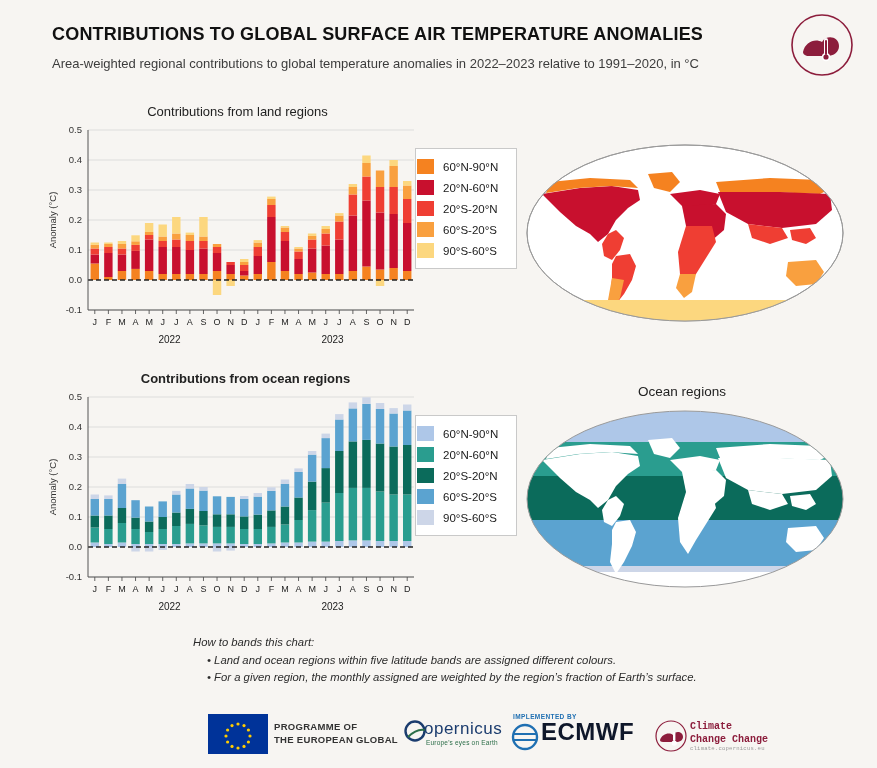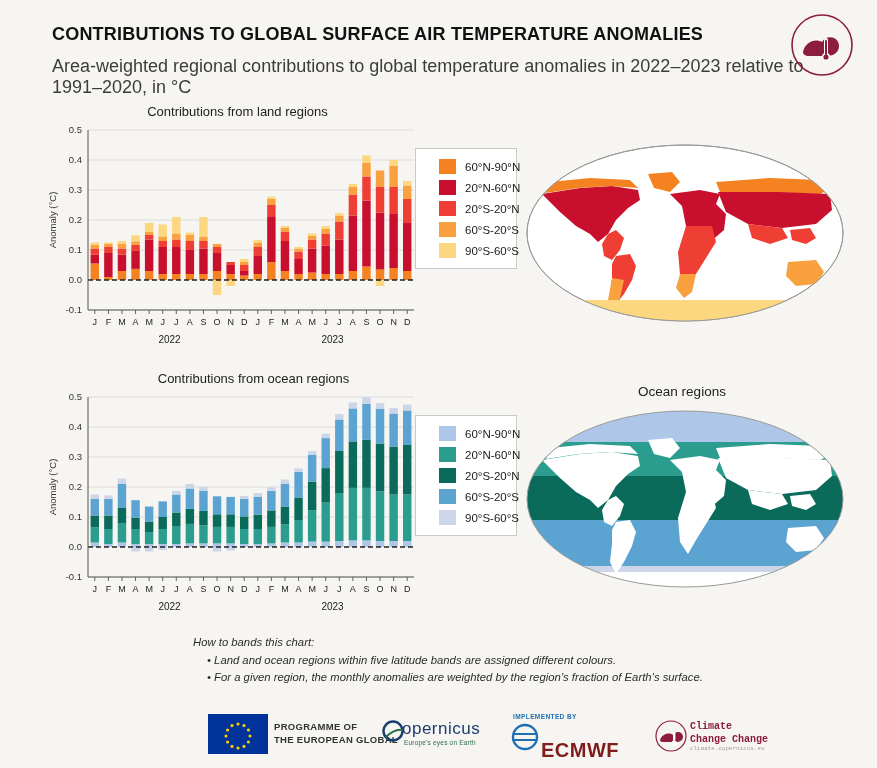--- a/index.html
+++ b/index.html
@@ -29,21 +29,21 @@
   }
   .title {
     font-size: 18px;
     font-weight: bold;
     letter-spacing: 0.2px;
     color: #111;
     margin: 0;
     text-transform: uppercase;
   }
   .subtitle {
-    font-size: 18px;
+    font-size: 13px;
     color: #3c3c3c;
     margin-top: 11px;
   }
   .logo-c3s-top {
     position: absolute;
     right: 22px;
     top: 12px;
     width: 66px;
     height: 66px;
   }
@@ -58,21 +58,21 @@
   }
   .tick-label {
     font-size: 9.5px;
     fill: #333;
   }
   
   .legend {
     position: absolute;
     background: #ffffff;
     border: 1px solid #c9c9c9;
-    padding: 7px 10px 7px 23px;
+    padding: 7px 10px 7px 1px;
     box-sizing: border-box;
   }
   .legend-row {
     display: flex;
     align-items: center;
     height: 21px;
   }
   .legend-swatch {
     width: 17px;
     height: 15px;
@@ -127,21 +127,21 @@
     left: 254px;
     top: 16px;
     font-size: 9.5px;
     font-weight: bold;
     color: #333;
     line-height: 1.35;
     letter-spacing: 0.3px;
   }
   .copernicus {
     position: absolute;
-    left: 362px;
+    left: 384px;
     top: 12px;
     width: 130px;
     height: 36px;
   }
   .cop-word {
     position: absolute;
     left: 20px;
     top: 2px;
     font-size: 17px;
     color: #1b3c6e;
@@ -167,24 +167,24 @@
     left: 4px;
     top: 0;
     font-size: 6.5px;
     font-weight: bold;
     color: #1f6fb2;
     letter-spacing: 0.4px;
   }
   .ecmwf-word {
     position: absolute;
     left: 32px;
-    top: 26px;
-    font-size: 20px;
+    top: 5px;
+    font-size: 24px;
     font-weight: bold;
-    color: #7f1d1d;
+    color: #0f172a;
     letter-spacing: 0.5px;
   }
   .c3s-footer {
     position: absolute;
     left: 634px;
     top: 12px;
     width: 130px;
     height: 40px;
     font-family: Liberation Mono, monospace;
   }
@@ -471,21 +471,21 @@
         <path d="M270 92 L290 90 L296 100 L286 106 L272 102 Z" fill="#ef3e33"></path>
 
         <path d="M268 124 L296 122 L304 134 L296 146 L276 148 L266 138 Z" fill="#f9a03f"></path>
 
         <rect x="0" y="162" width="330" height="30" fill="#fcd77f"></rect>
       </g>
     </g>
     <ellipse cx="165" cy="95" rx="158" ry="88" fill="none" stroke="#9a9a9a" stroke-width="1"></ellipse>
   </svg>
 
-  <div class="panel-title" style="position:absolute; left:76px; top:371px; width:355px;">Contributions from ocean regions</div>
+  <div class="panel-title" style="position:absolute; left:68px; top:371px; width:355px;font-weight:bold;">Contributions from ocean regions</div>
 
   <svg id="ocean-chart" class="chart-wrap" style="left:42px; top:389px;" width="380" height="235" viewBox="0 0 380 235">
       <line x1="46" y1="188" x2="372" y2="188" stroke="#d7d7d7" stroke-width="0.8"></line>
       <text x="40" y="191.4" text-anchor="end" class="tick-label" font-size="9.5" fill="#333">-0.1</text>
       <text x="40" y="161.4" text-anchor="end" class="tick-label" font-size="9.5" fill="#333">0.0</text>
       <line x1="46" y1="128" x2="372" y2="128" stroke="#d7d7d7" stroke-width="0.8"></line>
       <text x="40" y="131.4" text-anchor="end" class="tick-label" font-size="9.5" fill="#333">0.1</text>
       <line x1="46" y1="97.99999999999999" x2="372" y2="97.99999999999999" stroke="#d7d7d7" stroke-width="0.8"></line>
       <text x="40" y="101.39999999999999" text-anchor="end" class="tick-label" font-size="9.5" fill="#333">0.2</text>
       <line x1="46" y1="67.99999999999999" x2="372" y2="67.99999999999999" stroke="#d7d7d7" stroke-width="0.8"></line>
@@ -724,21 +724,21 @@
         <path d="M268 124 L296 122 L304 134 L296 146 L276 148 L266 138 Z"></path>
         <rect x="0" y="168" width="330" height="24"></rect>
       </g>
     </g>
     <ellipse cx="165" cy="95" rx="158" ry="88" fill="none" stroke="#9a9a9a" stroke-width="1"></ellipse>
   </svg>
 
   <div class="notes">
     <div>How to bands this chart:</div>
     <div class="bullet">• Land and ocean regions within five latitude bands are assigned different colours.</div>
-    <div class="bullet">• For a given region, the monthly anomalies are weighted by the region’s fraction of Earth’s surface.</div>
+    <div class="bullet">• For a given region, the monthly assigned are weighted by the region’s fraction of Earth’s surface.</div>
   </div>
 
   <div class="footer">
     <div class="eu-flag">
       <svg width="60" height="40" viewBox="0 0 60 40">
         <rect width="60" height="40" fill="#003399"></rect>
         <g fill="#FFCC00">
           <circle cx="30" cy="10" r="1.6"></circle>
             <circle cx="36" cy="11.6" r="1.6"></circle>
           <circle cx="40.4" cy="16" r="1.6"></circle>

